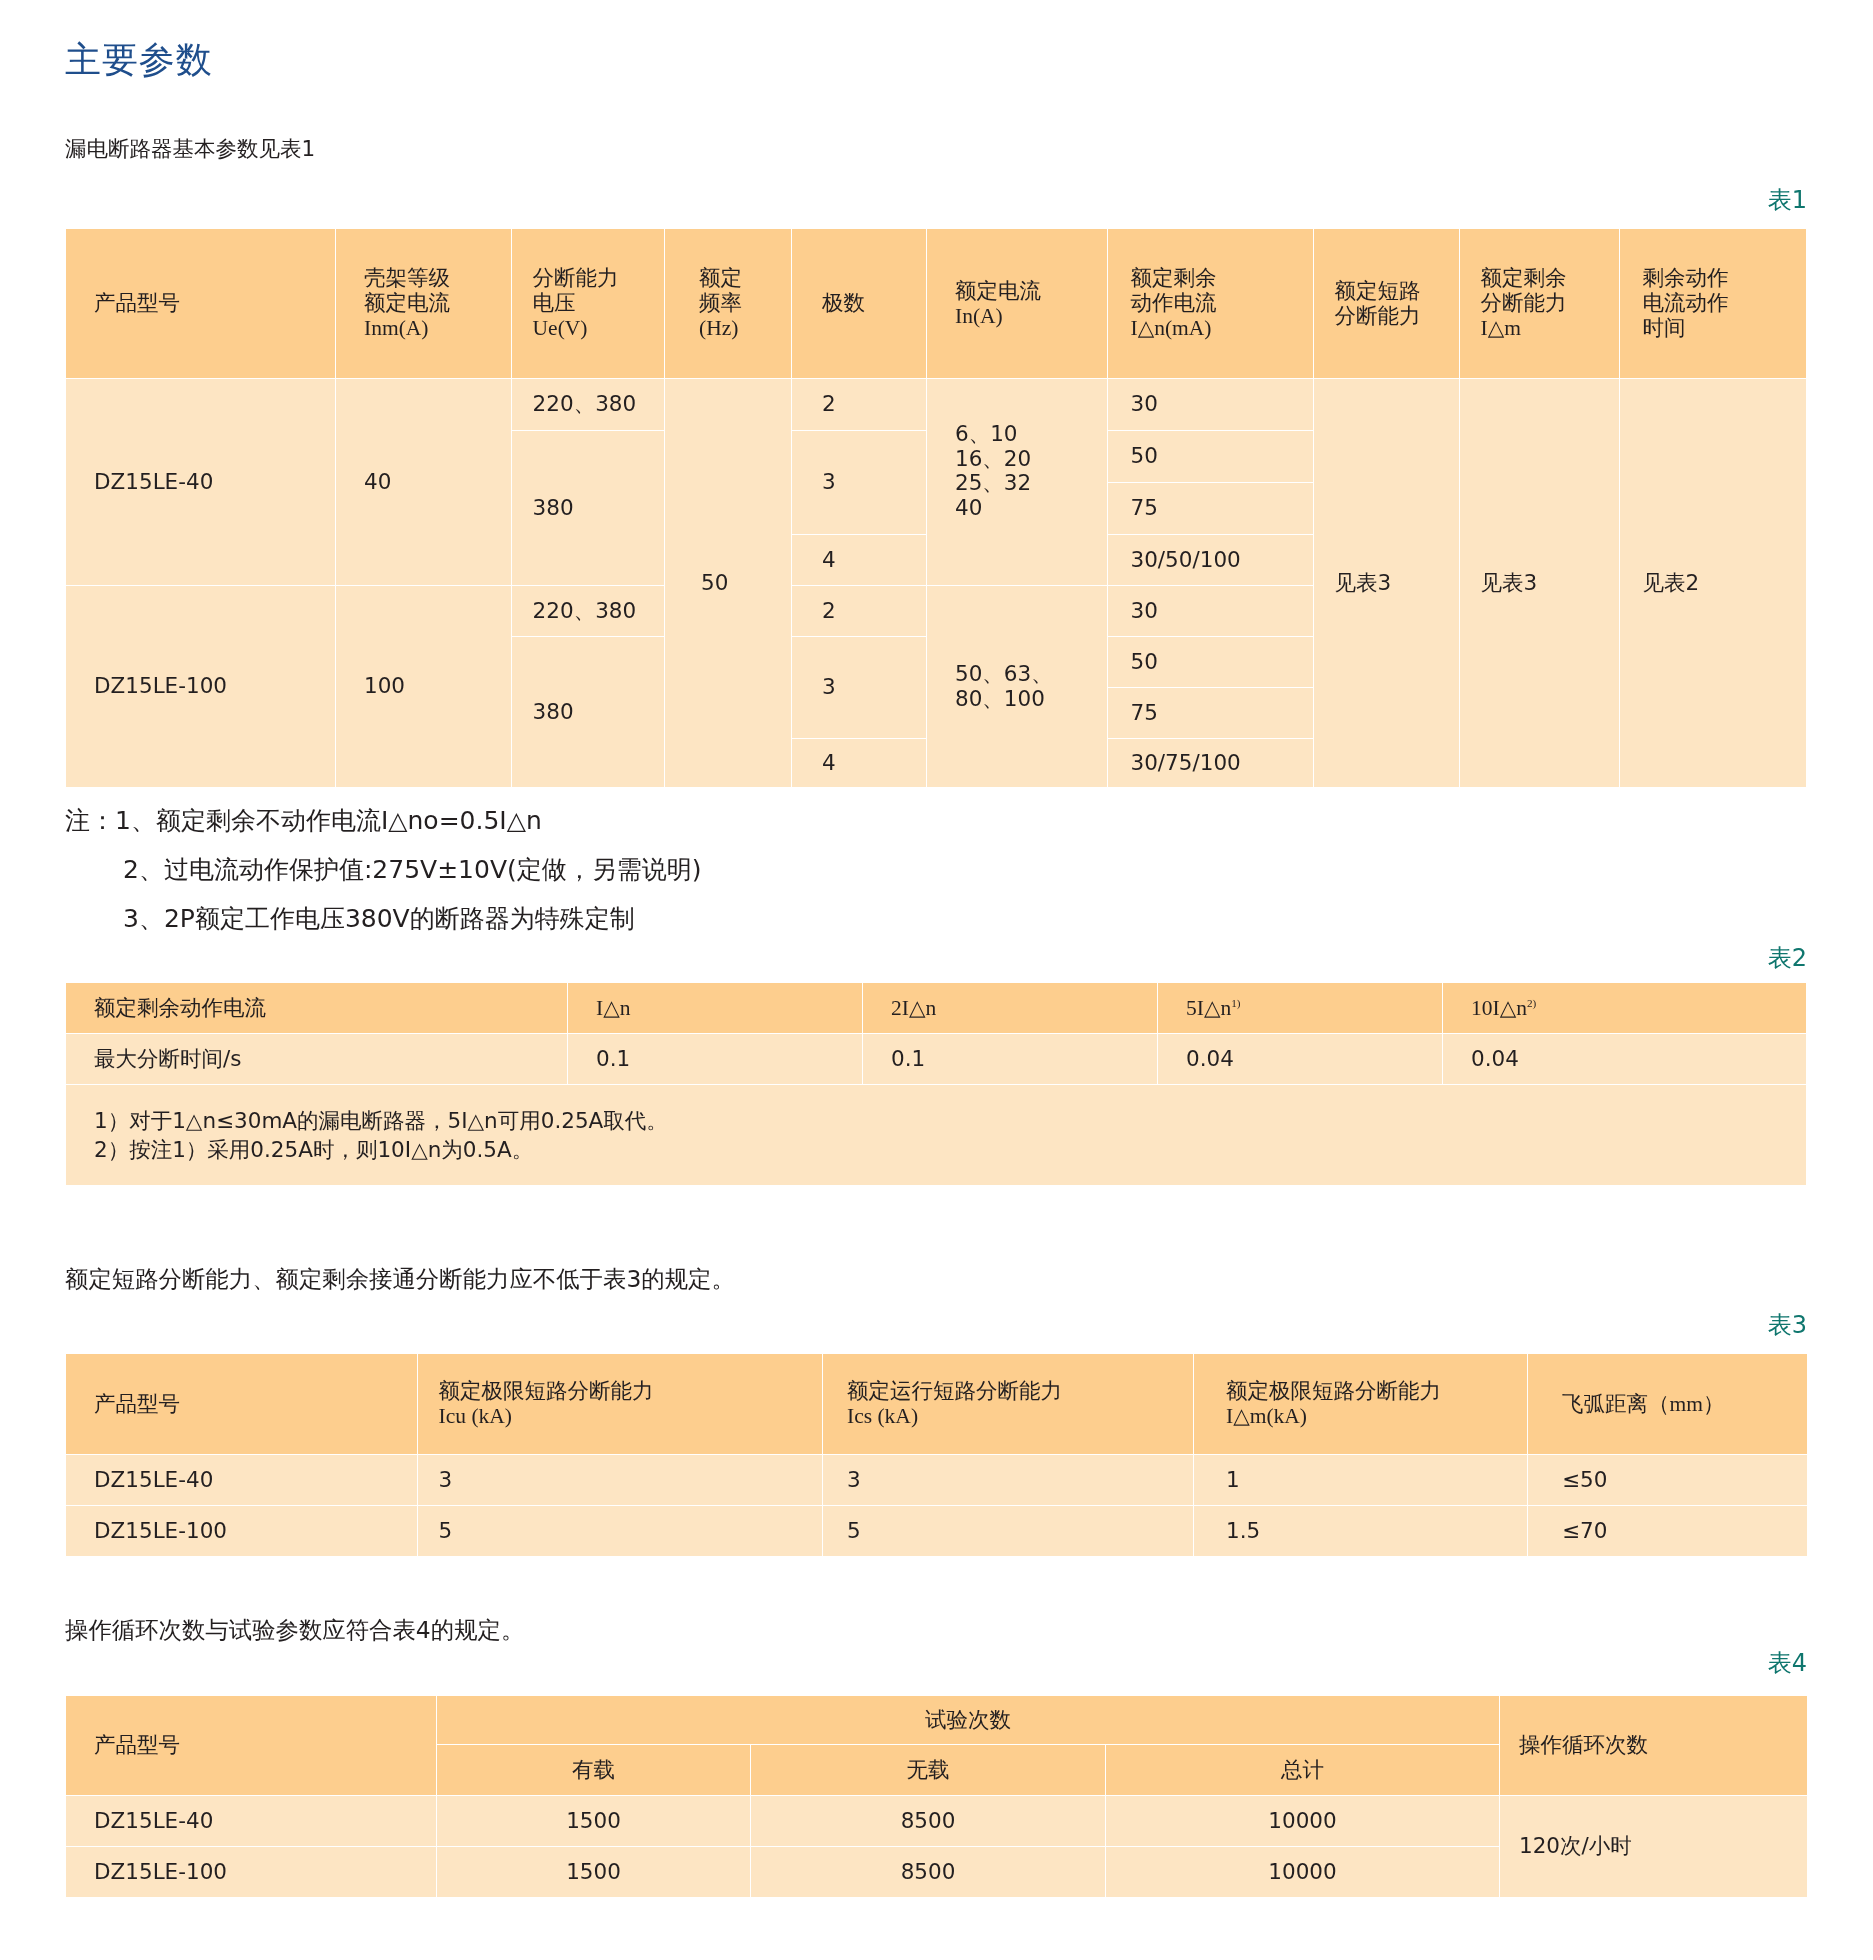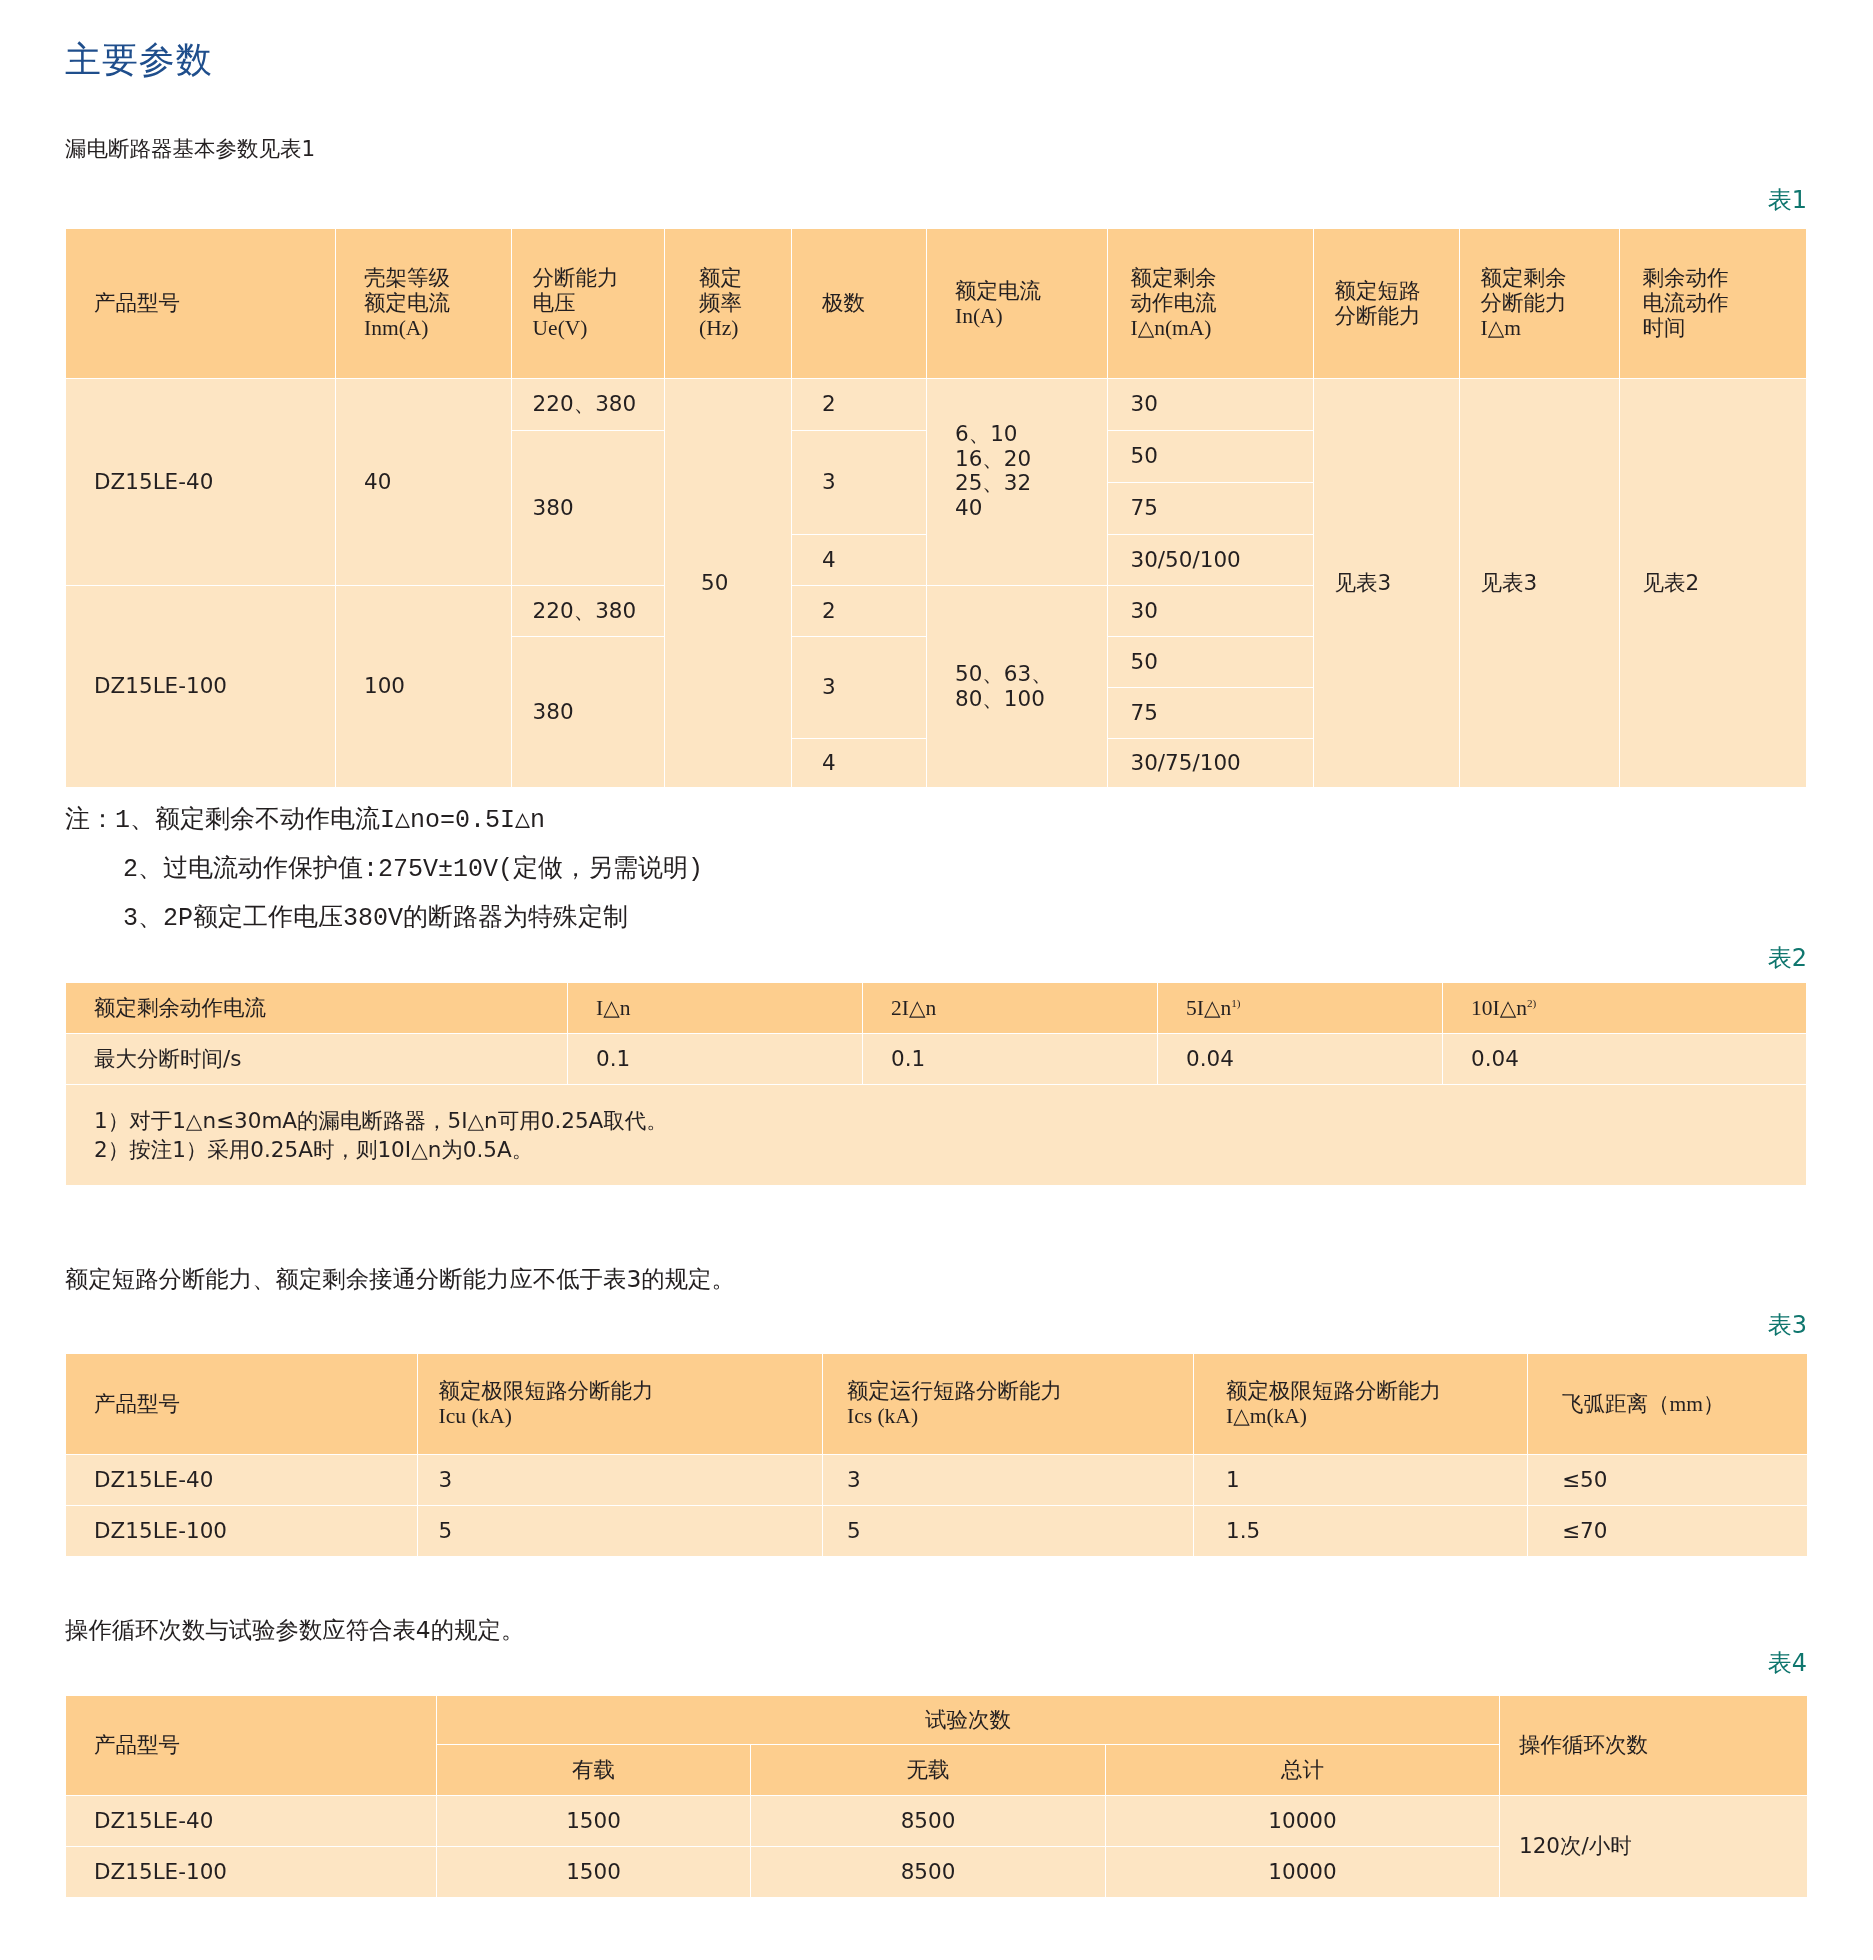--- a/index.html
+++ b/index.html
@@ -8,21 +8,21 @@
   .abs { position: absolute; }
   .title { left: 65px; top: 36px; font-size: 36px; color: #1f4e8c; letter-spacing: 0.9px; }
   .para { left: 65px; font-size: 23.4px; color: #231f20; }
   .para.small { font-size: 21.5px; }
   .tlabel { right: 67px; font-size: 24px; color: #0f766e; }
   table { position: absolute; border-collapse: collapse; table-layout: fixed; left: 65px; width: 1742px; }
   td, th { border: 1.9px solid #ffffff; font-weight: normal; text-align: left; vertical-align: middle; padding: 0 0 0 28px; font-size: 21.5px; color: #231f20; line-height: 1.15; }
   th { background: #fdce8e; font-family: Liberation Serif, serif; }
   td { background: #fde5c3; }
   .c { text-align: center; padding: 0; }
-  .notes { left: 65px; font-size: 25px; line-height: 49px; font-family: Liberation Mono, monospace; }
+  .notes { left: 65px; font-size: 25px; line-height: 49px; }
   .notes div { white-space: nowrap; }
   .sup { font-size: 11.2px; vertical-align: super; }
   .fn td { padding-left: 28px; font-size: 21.5px; line-height: 29px; }
 </style>
 </head>
 <body>
 
 <div class="abs title">主要参数</div>
 <div class="abs para small" style="top:134px;">漏电断路器基本参数见表1</div>
 <div class="abs tlabel" style="top:184px;">表1</div>

